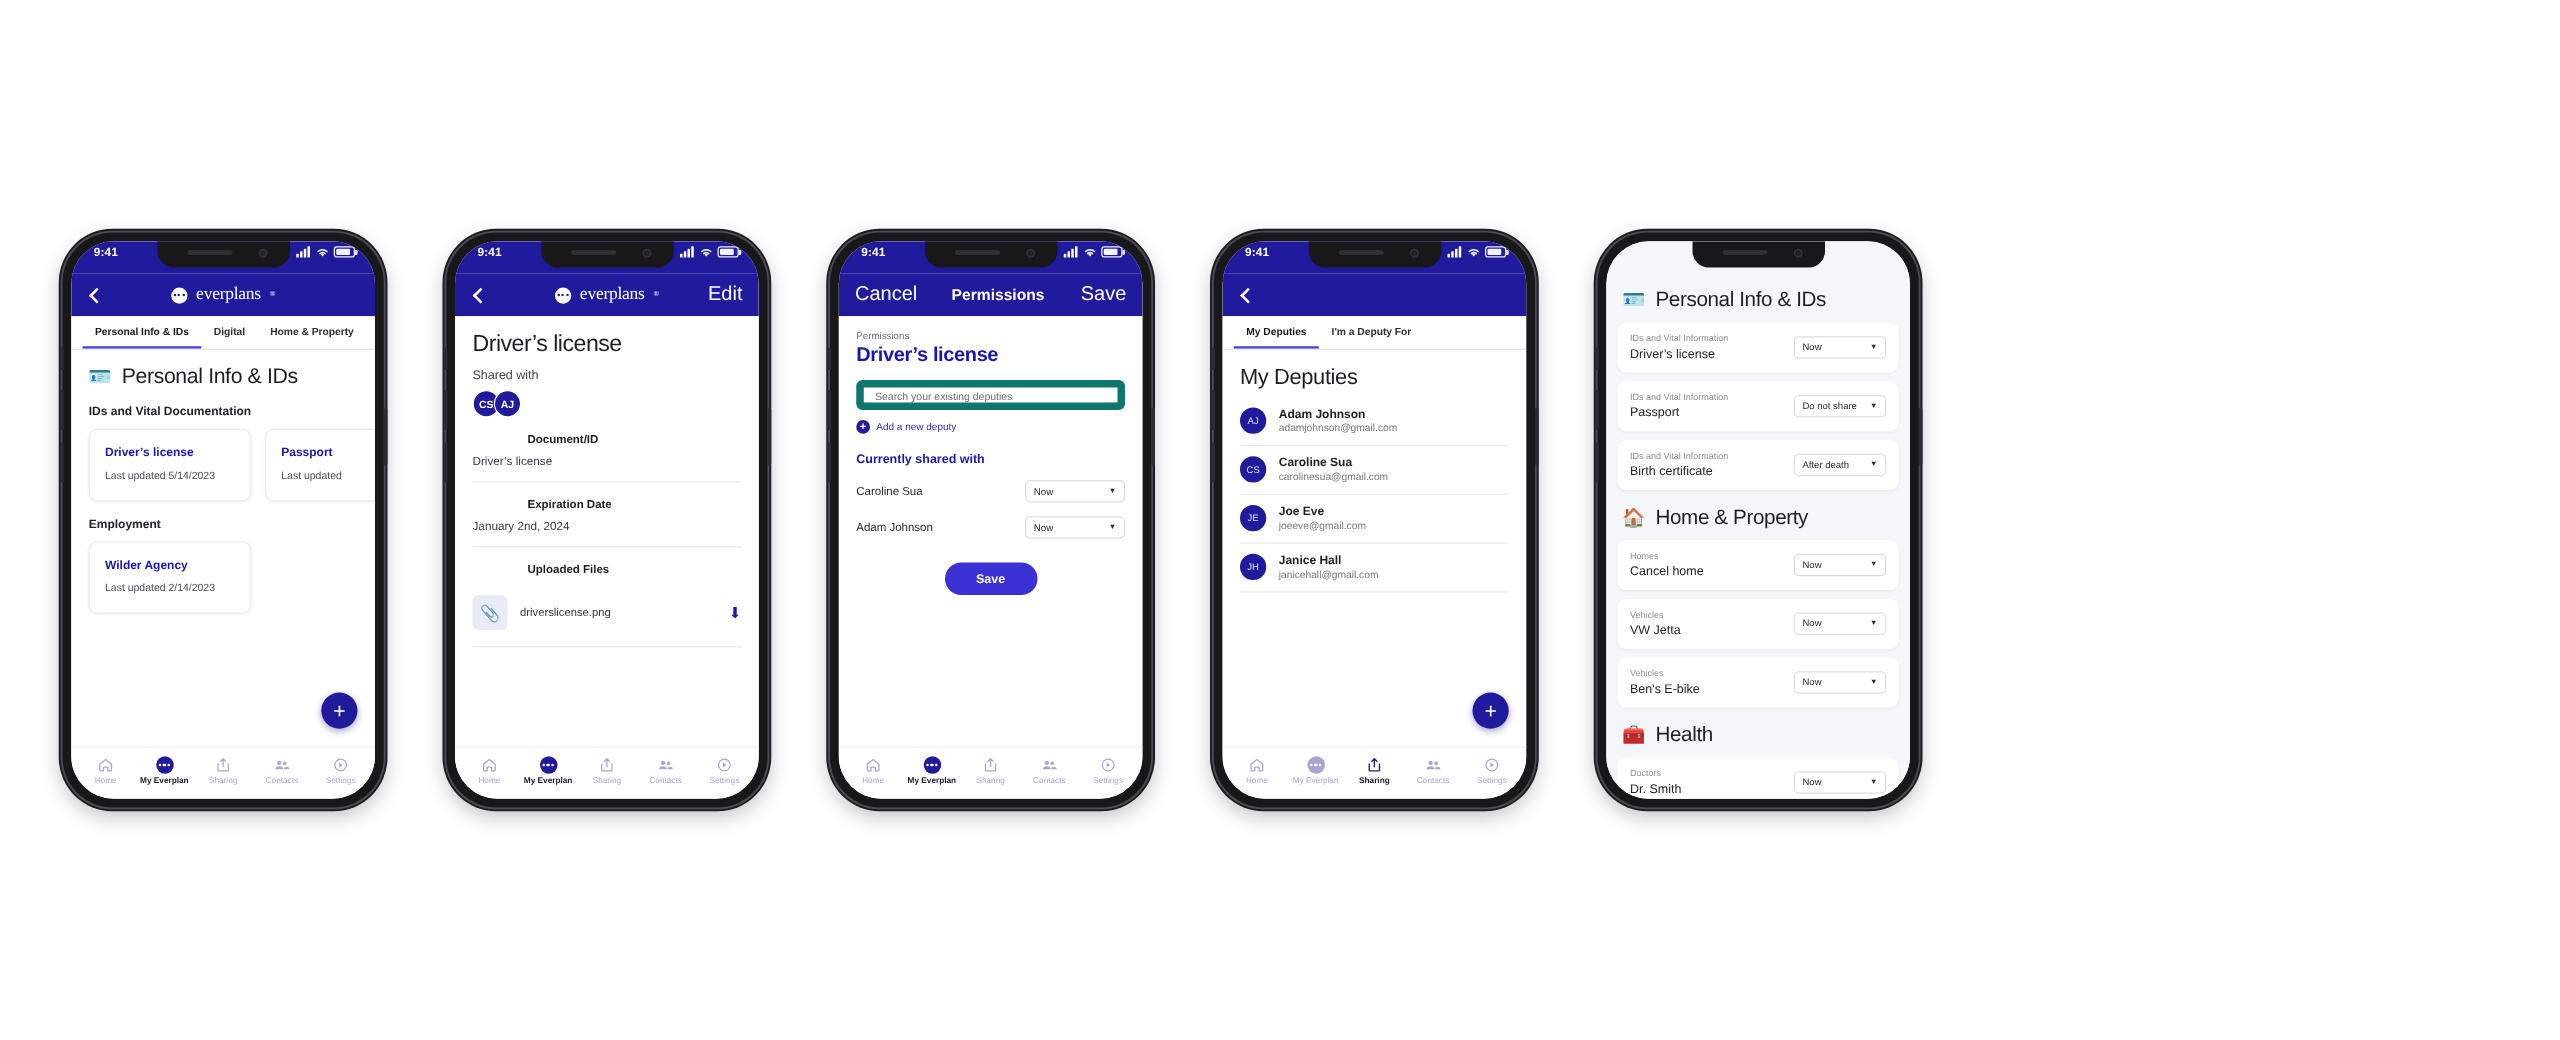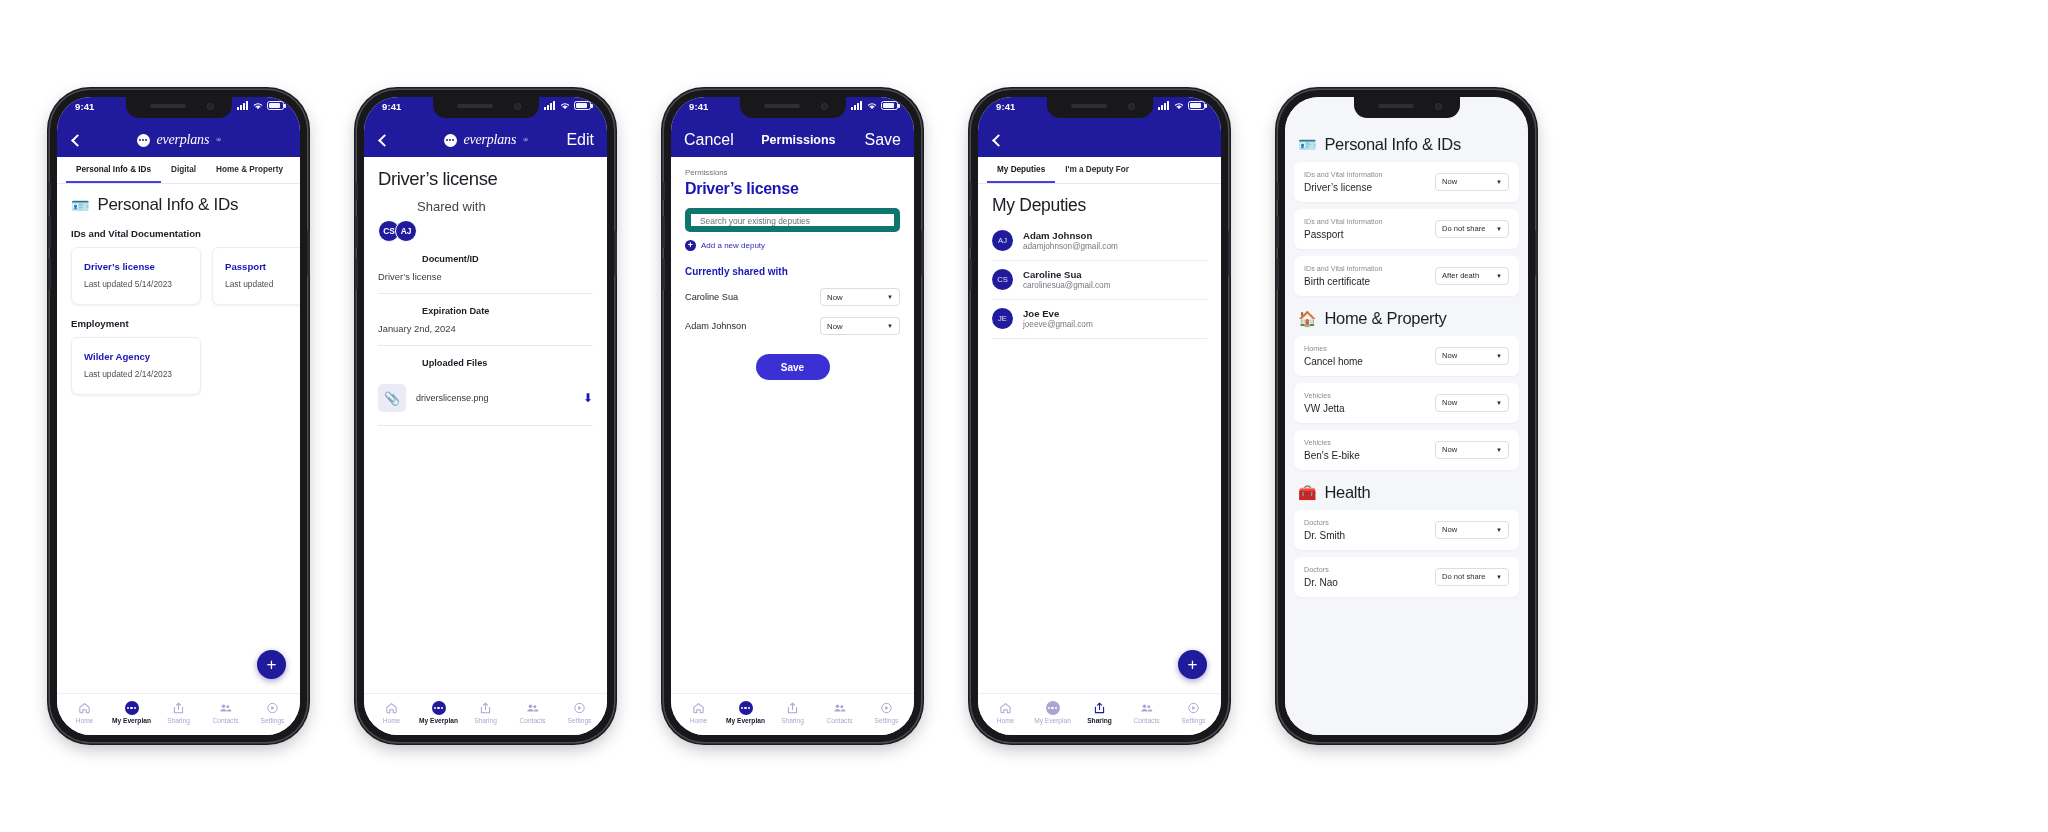--- a/index.html
+++ b/index.html
@@ -16,21 +16,21 @@
     display: flex;
     align-items: center;
     justify-content: flex-start;
     padding-left: 50px;
     gap: 50px;
   }
 
   
   .phone {
     position: relative;
-    width: 257px; height: 652px;
+    width: 257px; height: 460px;
     flex: 0 0 auto;
     border-radius: 40px;
     background: #18181b;
     padding: 7px;
     box-shadow:
       0 0 0 1.5px #4c4c55,
       0 0 0 3px #1b1b20,
       0 6px 18px rgba(0,0,0,0.28);
   }
   .phone .screen {
@@ -152,21 +152,20 @@
     transform: rotate(45deg);
     margin-left: 3px;
   }
   .brand {
     display: flex;
     align-items: center;
     gap: 7px;
     font-family: "Liberation Serif", serif;
     font-size: 14px;
     letter-spacing: -0.2px;
-    font-style: italic;
   }
   .brand .dot-logo {
     width: 13px; height: 13px;
     border-radius: 50%;
     background: #ffffff;
     display: flex;
     align-items: center;
     justify-content: center;
     gap: 1.3px;
   }
@@ -307,21 +306,21 @@
     background: #ffffff;
   }
 
   
   .detail-title {
     font-size: 18.5px;
     color: #1c1c24;
     letter-spacing: -0.4px;
     margin-bottom: 9px;
   }
-  .muted-label { font-size: 13px; color: #43434e; margin-left: 39px; }
+  .muted-label { font-size: 10px; color: #43434e; }
   .avatars { display: flex; margin-top: 6px; }
   .av {
     width: 22px; height: 22px;
     border-radius: 50%;
     background: #201a9c;
     color: #ffffff;
     font-size: 8.4px;
     font-weight: bold;
     display: flex;
     align-items: center;
@@ -903,20 +902,27 @@
               <div class="em">carolinesua@gmail.com</div>
             </div>
           </div>
           <div class="deputy">
             <div class="av2">JE</div>
             <div>
               <div class="nm">Joe Eve</div>
               <div class="em">joeeve@gmail.com</div>
             </div>
           </div>
+          <div class="deputy">
+            <div class="av2">JH</div>
+            <div>
+              <div class="nm">Janice Hall</div>
+              <div class="em">janicehall@gmail.com</div>
+            </div>
+          </div>
         </div>
         <div class="fab">+</div>
       </div>
       <div class="tabbar">
         <div class="tabitem">
           <svg class="tabicon" viewBox="0 0 24 24">
               <path d="M4 11l8-6.5 8 6.5v8a1 1 0 01-1 1h-4v-5h-6v5H5a1 1 0 01-1-1z" fill="none" stroke="#a9a7d2" stroke-width="1.8" stroke-linejoin="round"></path>
             </svg>
           <span class="lbl">Home</span>
         </div>

